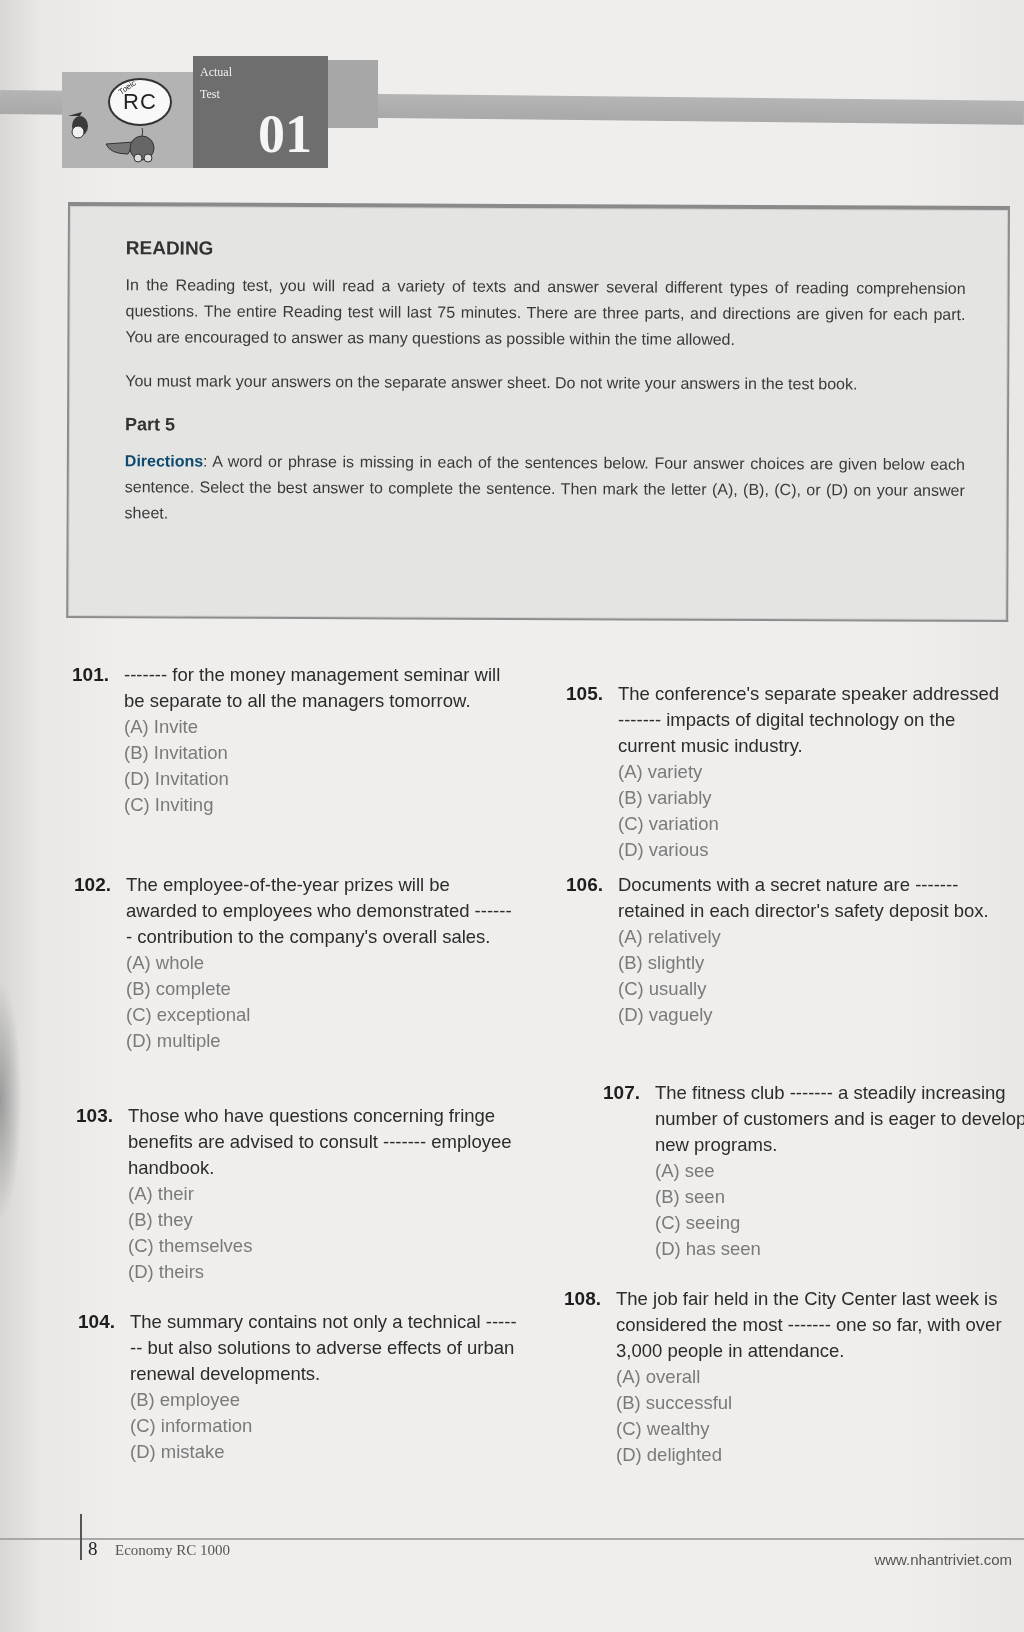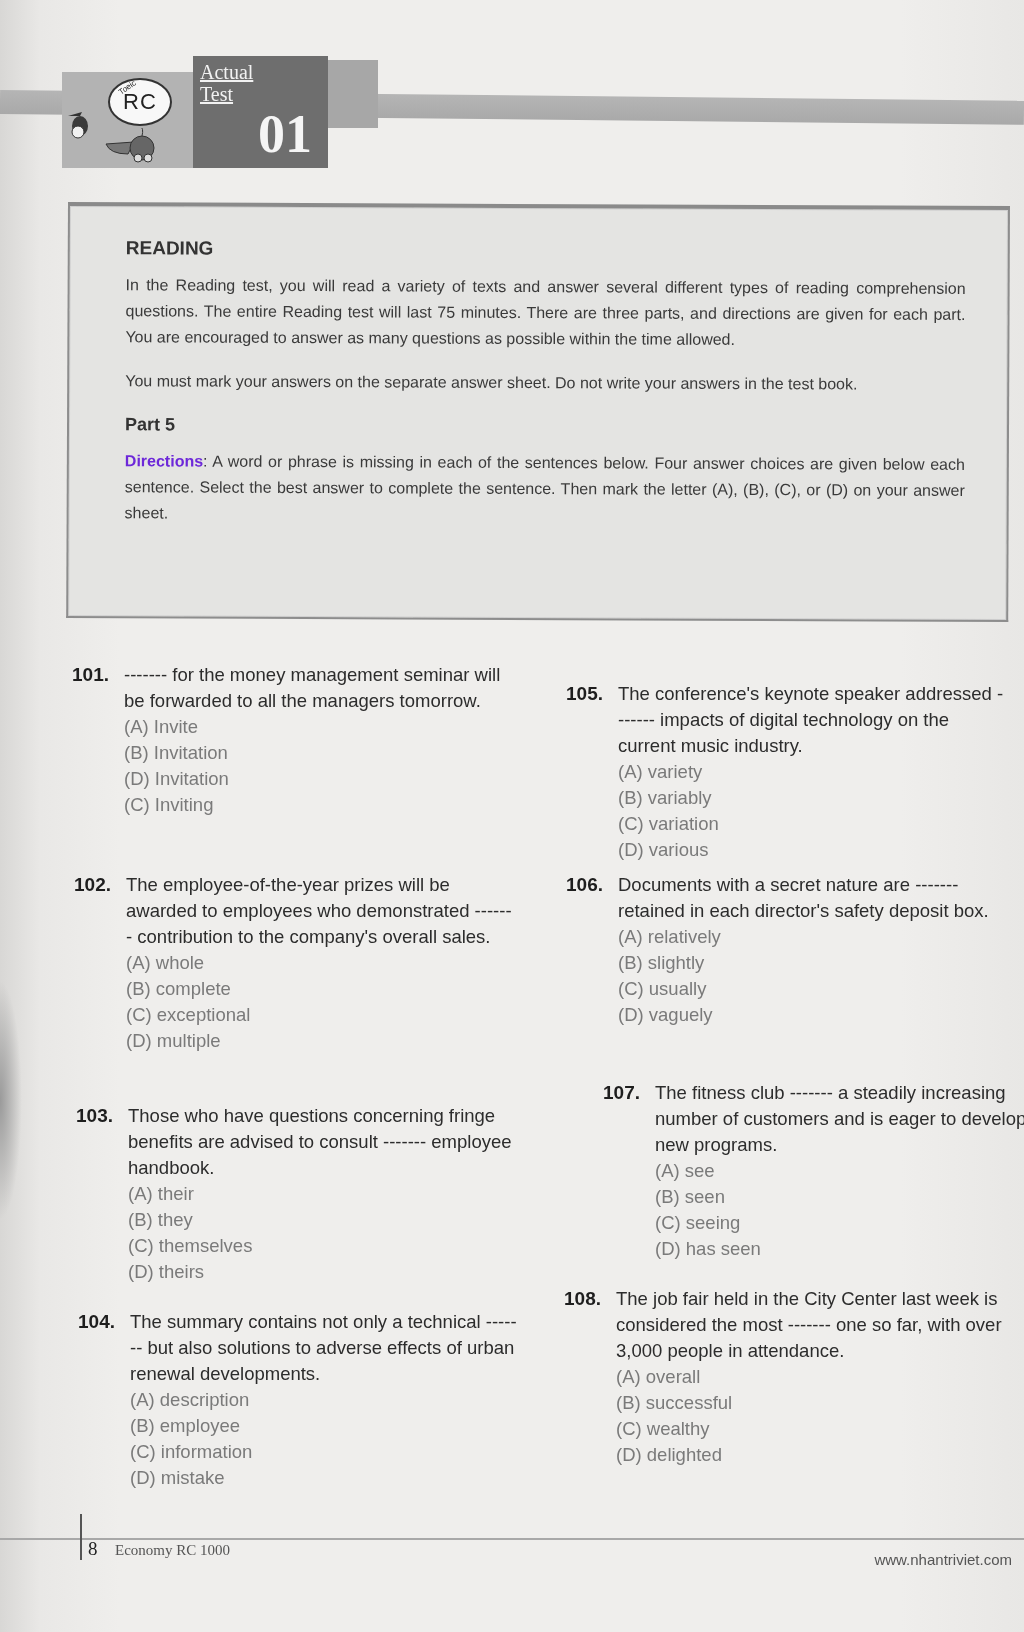--- a/index.html
+++ b/index.html
@@ -26,21 +26,21 @@
     .title-panel {
       position: absolute; left: 193px; top: 56px; width: 135px; height: 112px;
       background: #6e6e6e;
     }
     .right-panel {
       position: absolute; left: 328px; top: 60px; width: 50px; height: 68px;
       background: #a7a7a7;
     }
     .title-small {
       position: absolute; left: 200px; font-family: "Liberation Serif", serif;
-      color: #f2f2f2; font-size: 20px; line-height: 20px; text-decoration: underline;
+      color: #f2f2f2; font-size: 12px; line-height: 20px;
     }
     .title-num {
       position: absolute; left: 258px; top: 104px;
       font-family: "Liberation Serif", serif; font-weight: bold;
       color: #f5f5f5; font-size: 54px; line-height: 60px;
     }
     .bubble {
       position: absolute; left: 108px; top: 78px; width: 60px; height: 44px;
       background: #f8f8f8; border: 2px solid #333; border-radius: 50%;
       display: flex; align-items: center; justify-content: center;
@@ -63,21 +63,21 @@
       border-top: 4px solid #8a8a8a;
       box-shadow: inset 0 0 0 1px #d0d0d0;
       transform: rotate(0.25deg); transform-origin: left top;
     }
     .box-inner { position: absolute; left: 56px; top: 30px; width: 840px; }
     .box-heading { font-size: 19px; color: #333; margin: 0 0 12px 0; line-height: 24px; }
     .box-para {
       font-size: 16px; line-height: 26px; color: #3a3a3a; margin: 0 0 18px 0;
       text-align: justify;
     }
-    .box-para b { color: #6d28d9; }
+    .box-para b { color: #0c4a6e; }
     .q { position: absolute; width: 440px; }
     .q-num {
       position: absolute; left: 0; top: 0; font-weight: bold; font-size: 19px; color: #1e1e1e;
       line-height: 26px;
     }
     .q-stem {
       margin-left: 52px; font-size: 18.5px; line-height: 26px; color: #2c2c2c;
     }
     .q-opt {
       margin-left: 52px; font-size: 18.5px; line-height: 26px; color: #7a7a7a;
@@ -141,21 +141,21 @@
       <h2 class="box-heading">READING</h2>
       <p class="box-para">In the Reading test, you will read a variety of texts and answer several different types of reading comprehension questions. The entire Reading test will last 75 minutes. There are three parts, and directions are given for each part. You are encouraged to answer as many questions as possible within the time allowed.</p>
       <p class="box-para">You must mark your answers on the separate answer sheet. Do not write your answers in the test book.</p>
       <h3 class="box-heading" style="font-size:18px;">Part 5</h3>
       <p class="box-para"><b>Directions</b><span>: A word or phrase is missing in each of the sentences below. Four answer choices are given below each sentence. Select the best answer to complete the sentence. Then mark the letter (A), (B), (C), or (D) on your answer sheet.</span></p>
     </div>
   </div>
 
   <div class="q" style="left:72px; top:662px;">
     <div class="q-num">101.</div>
-    <div class="q-stem">------- for the money management seminar will be forwarded to all the managers tomorrow.</div>
+    <div class="q-stem">------- for the money management seminar will be separate to all the managers tomorrow.</div>
     <div class="q-opt">(A) Invite</div>
     <div class="q-opt">(B) Invitation</div>
     <div class="q-opt">(D) Invitation</div>
     <div class="q-opt">(C) Inviting</div>
   </div>
 
   <div class="q" style="left:74px; top:872px;">
     <div class="q-num">102.</div>
     <div class="q-stem">The employee-of-the-year prizes will be awarded to employees who demonstrated ------- contribution to the company's overall sales.</div>
     <div class="q-opt">(A) whole</div>
@@ -169,29 +169,28 @@
     <div class="q-stem">Those who have questions concerning fringe benefits are advised to consult ------- employee handbook.</div>
     <div class="q-opt">(A) their</div>
     <div class="q-opt">(B) they</div>
     <div class="q-opt">(C) themselves</div>
     <div class="q-opt">(D) theirs</div>
   </div>
 
   <div class="q" style="left:78px; top:1309px;">
     <div class="q-num">104.</div>
     <div class="q-stem">The summary contains not only a technical ------- but also solutions to adverse effects of urban renewal developments.</div>
-    <div class="q-opt">(A) description</div>
     <div class="q-opt">(B) employee</div>
     <div class="q-opt">(C) information</div>
     <div class="q-opt">(D) mistake</div>
   </div>
 
   <div class="q" style="left:566px; top:662px; width:440px;margin-top:19px;">
     <div class="q-num">105.</div>
-    <div class="q-stem">The conference's keynote speaker addressed ------- impacts of digital technology on the current music industry.</div>
+    <div class="q-stem">The conference's separate speaker addressed ------- impacts of digital technology on the current music industry.</div>
     <div class="q-opt">(A) variety</div>
     <div class="q-opt">(B) variably</div>
     <div class="q-opt">(C) variation</div>
     <div class="q-opt">(D) various</div>
   </div>
 
   <div class="q" style="left:566px; top:872px; width:440px;">
     <div class="q-num">106.</div>
     <div class="q-stem">Documents with a secret nature are ------- retained in each director's safety deposit box.</div>
     <div class="q-opt">(A) relatively</div>

